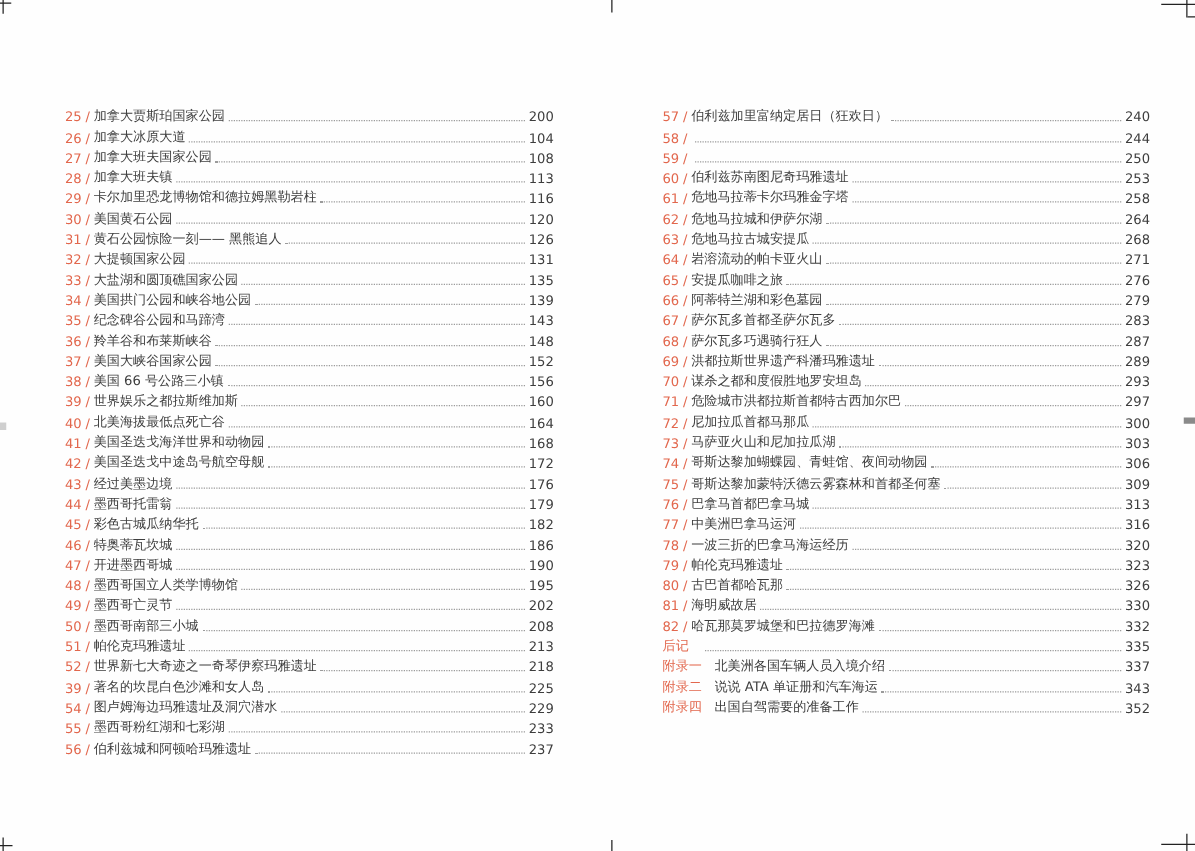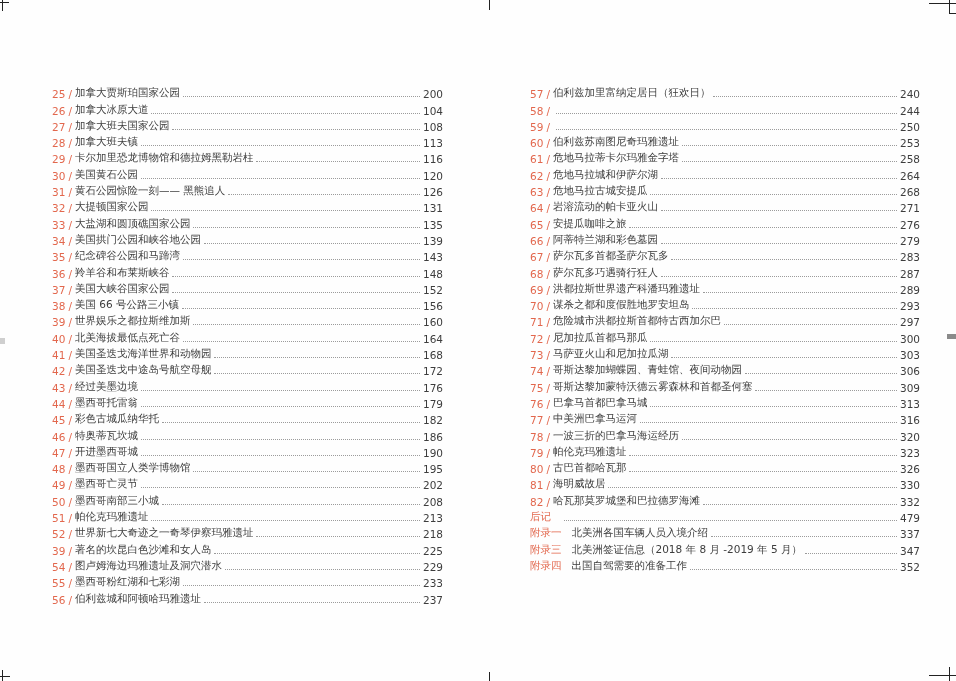--- a/index.html
+++ b/index.html
@@ -469,33 +469,33 @@
         <div class="row">
           <span class="num">82</span>
           <span class="sep">/</span>
           <span class="title">哈瓦那莫罗城堡和巴拉德罗海滩</span>
           <span class="leader"></span>
           <span class="pagenum">332</span>
         </div>
         <div class="row">
           <span class="lbl">后记</span>
           <span class="leader"></span>
-          <span class="pagenum">479</span>
+          <span class="pagenum">335</span>
         </div>
         <div class="row">
           <span class="lbl">附录一</span>
           <span class="title">北美洲各国车辆人员入境介绍</span>
           <span class="leader"></span>
           <span class="pagenum">337</span>
         </div>
         <div class="row">
-          <span class="lbl">附录三</span>
-          <span class="title">北美洲签证信息（2018 年 8 月 -2019 年 5 月）</span>
-          <span class="leader"></span>
-          <span class="pagenum">347</span>
+          <span class="lbl">附录二</span>
+          <span class="title">说说 ATA 单证册和汽车海运</span>
+          <span class="leader"></span>
+          <span class="pagenum">343</span>
         </div>
         <div class="row">
           <span class="lbl">附录四</span>
           <span class="title">出国自驾需要的准备工作</span>
           <span class="leader"></span>
           <span class="pagenum">352</span>
         </div>
       </div>
   </div>
 </div>

